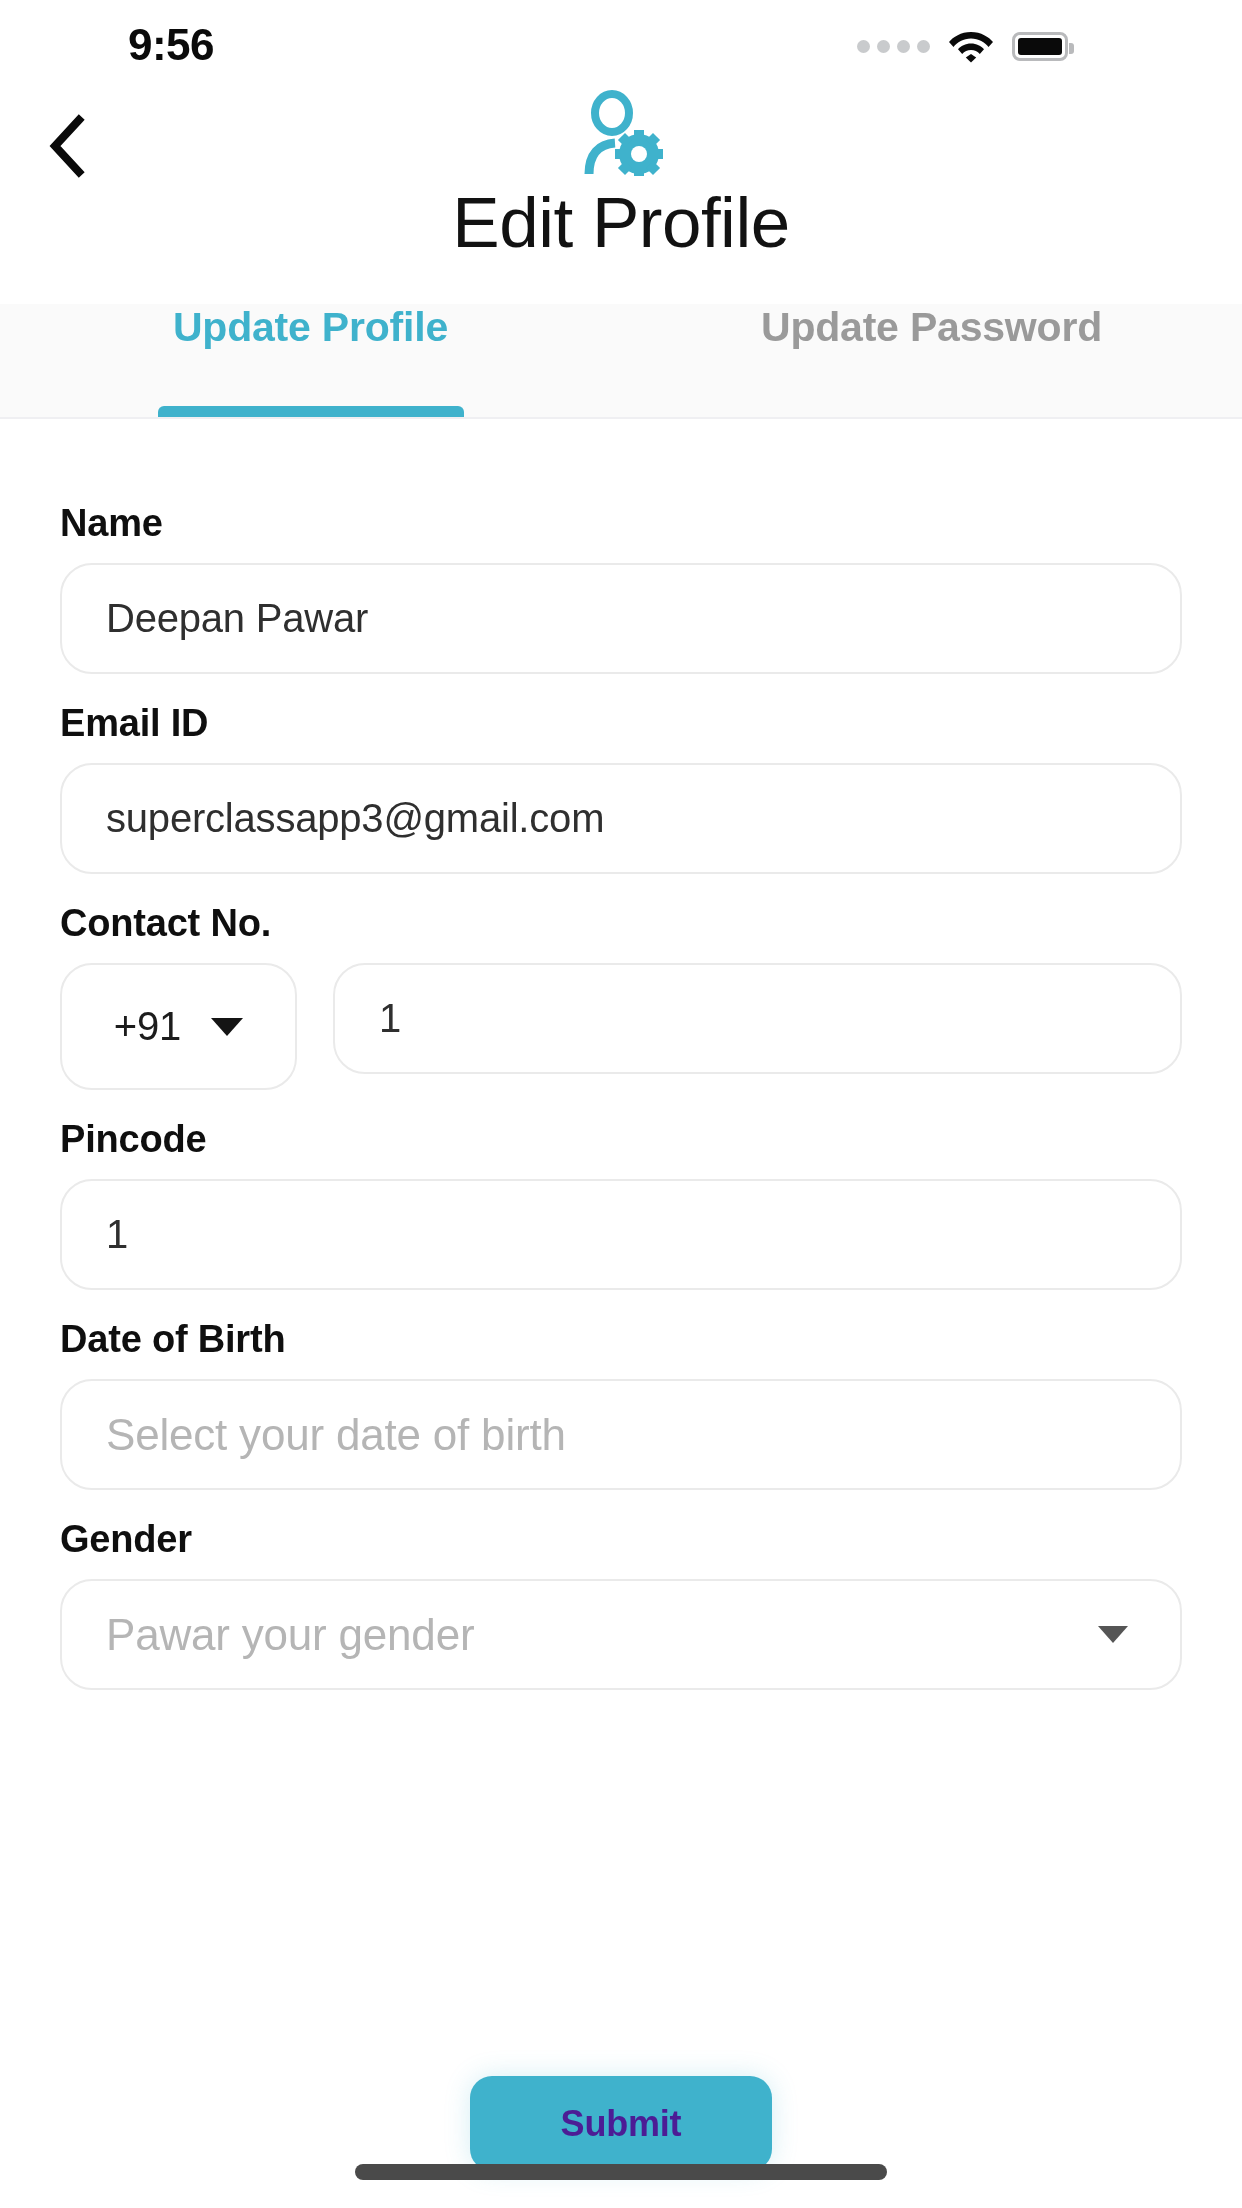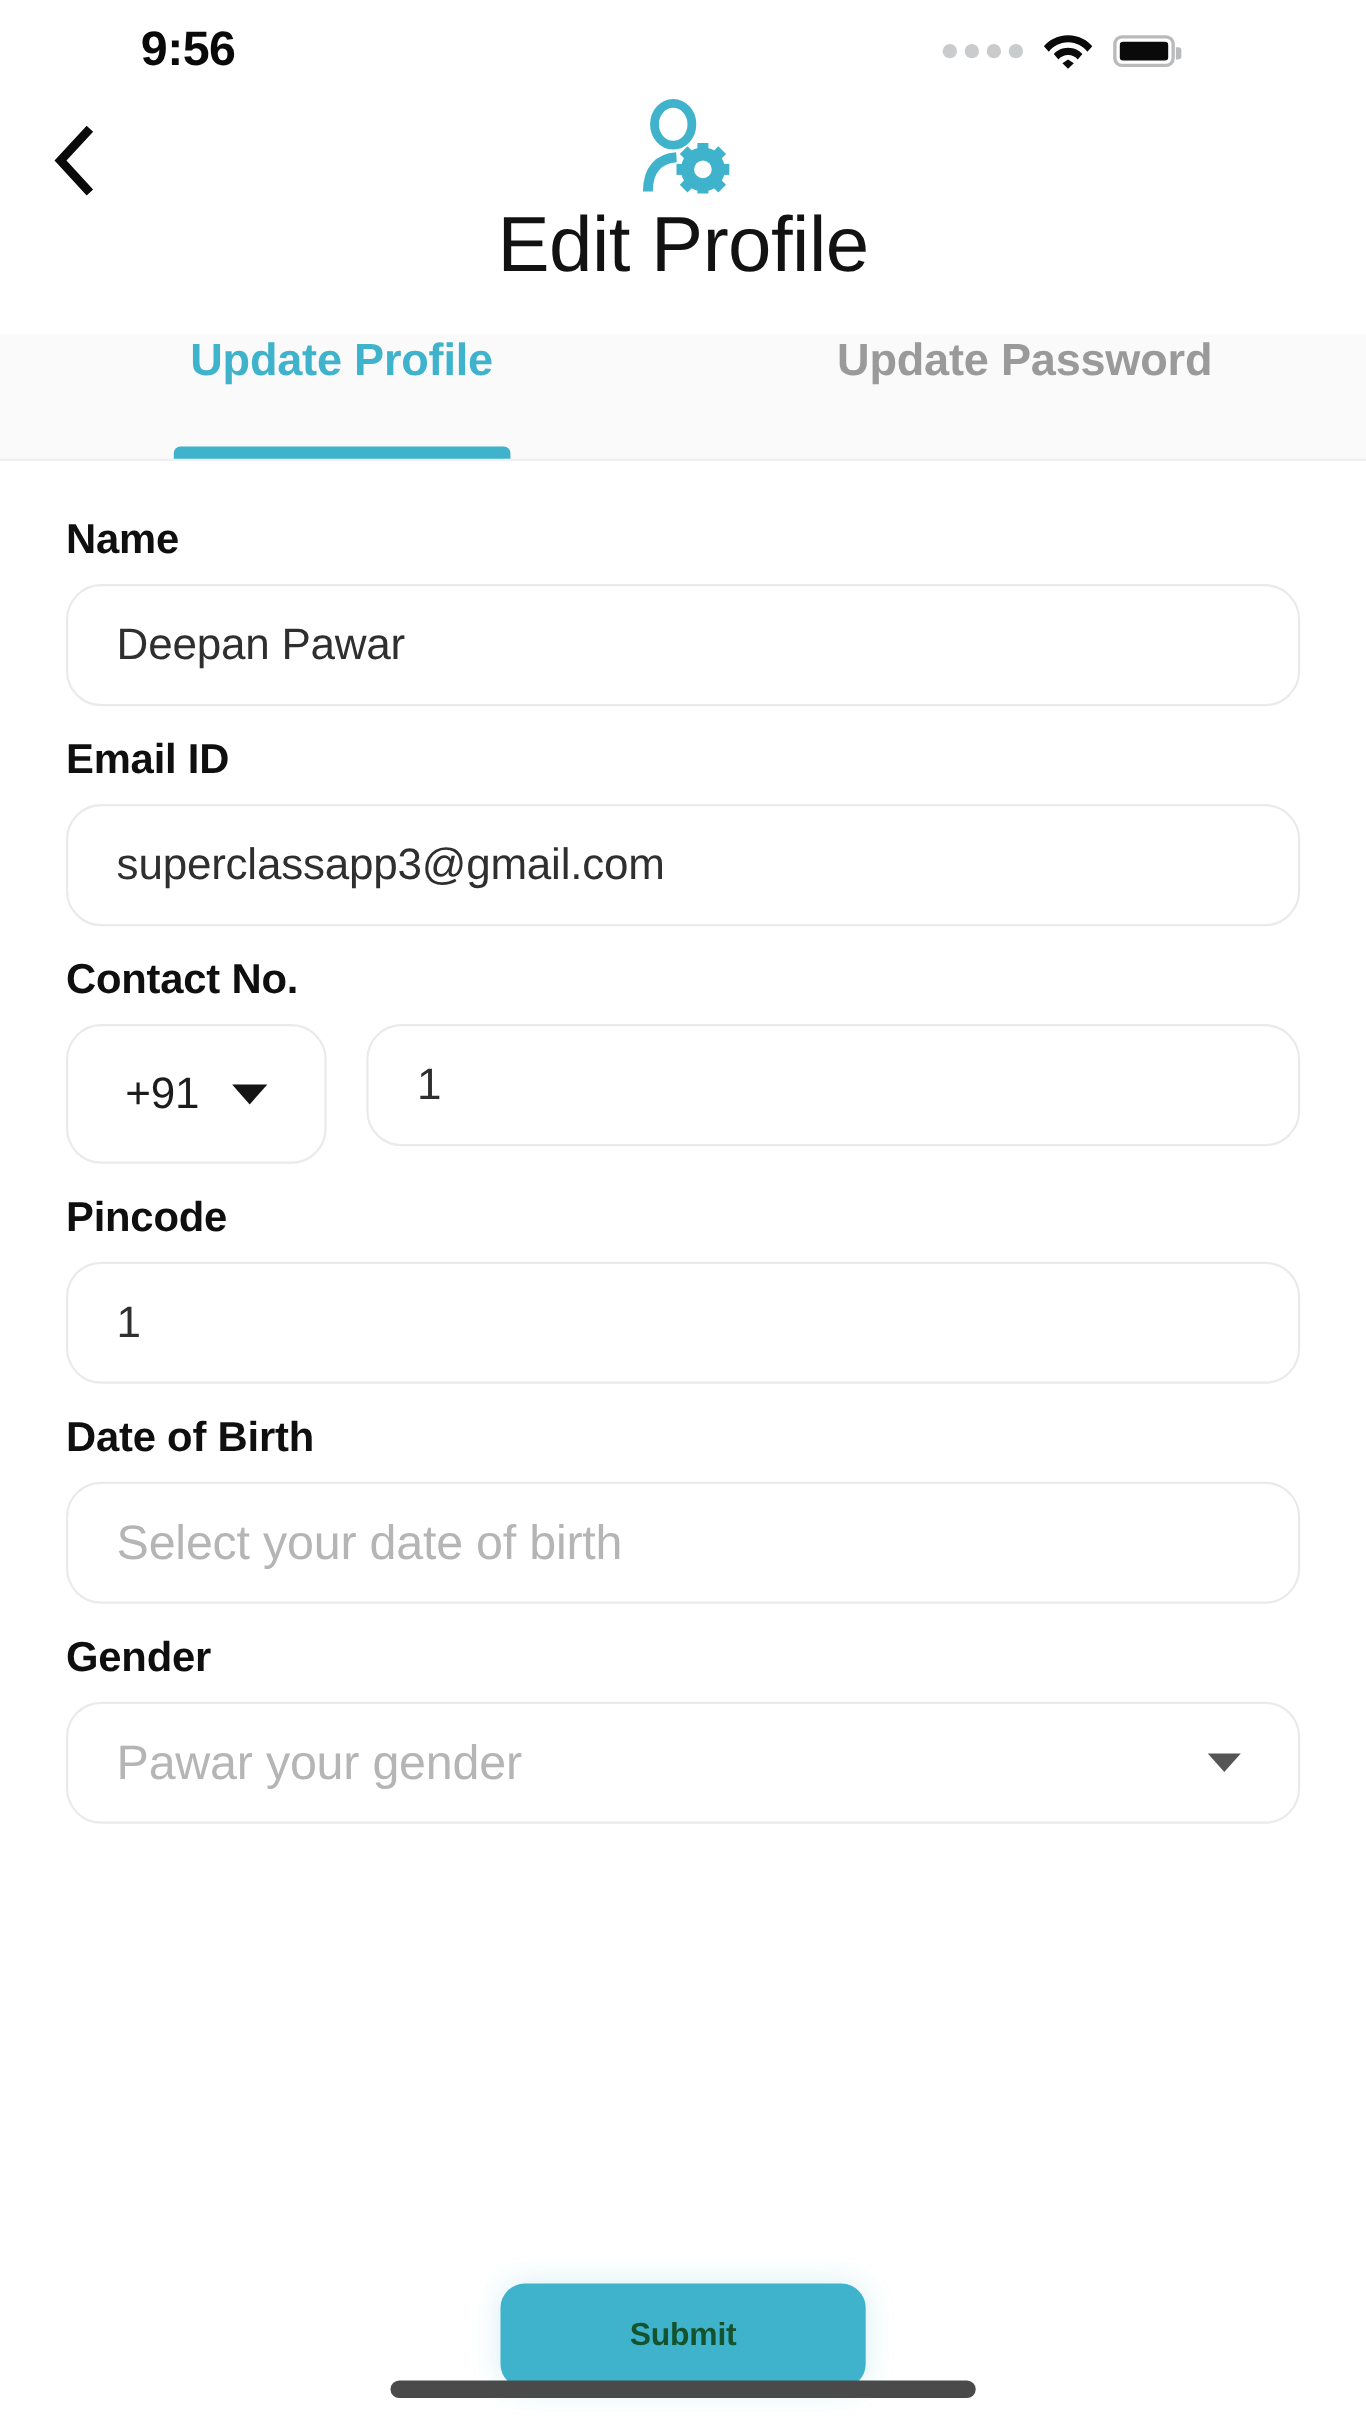--- a/index.html
+++ b/index.html
@@ -157,21 +157,21 @@
   }
 
   .field-label {
     font-size: 38px;
     font-weight: 700;
     color: #0f0f0f;
     letter-spacing: -0.2px;
     margin-bottom: 18px;
   }
   .field-block { margin-bottom: 28px; }
-  .field-block:first-child { padding-top: 51px; }
+  .field-block:first-child { padding-top: 83px; }
 
   .input-box {
     width: 100%;
     height: 111px;
     border: 2px solid #eaeaea;
     border-radius: 32px;
     background: #ffffff;
     display: flex;
     align-items: center;
     padding: 0 44px;
@@ -229,28 +229,28 @@
     border-top: 17px solid #555555;
     margin-right: 8px;
   }
 
   
   .submit-button {
     position: absolute;
     left: 50%;
     transform: translateX(-50%);
     top: 2076px;
-    width: 332px;
+    width: 302px;
     height: 95px;
     background: #3fb2cc;
     border: none;
     border-radius: 22px;
-    color: #14532d;
+    color: #4c1d95;
     font-family: "Liberation Sans", sans-serif;
-    font-size: 29px;
+    font-size: 36px;
     font-weight: 700;
     letter-spacing: -0.2px;
     cursor: pointer;
     box-shadow: 0 0 26px rgba(63,178,204,0.22);
   }
 
   
   .home-indicator {
     position: absolute;
     left: 50%;

